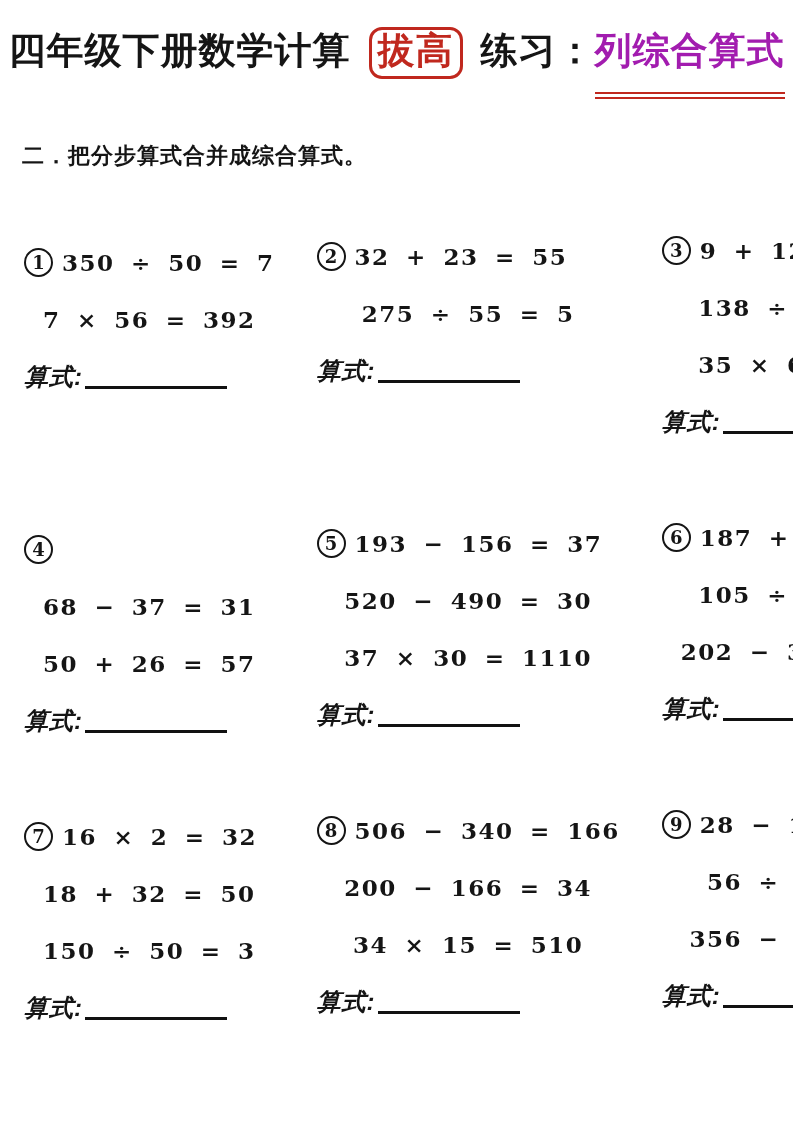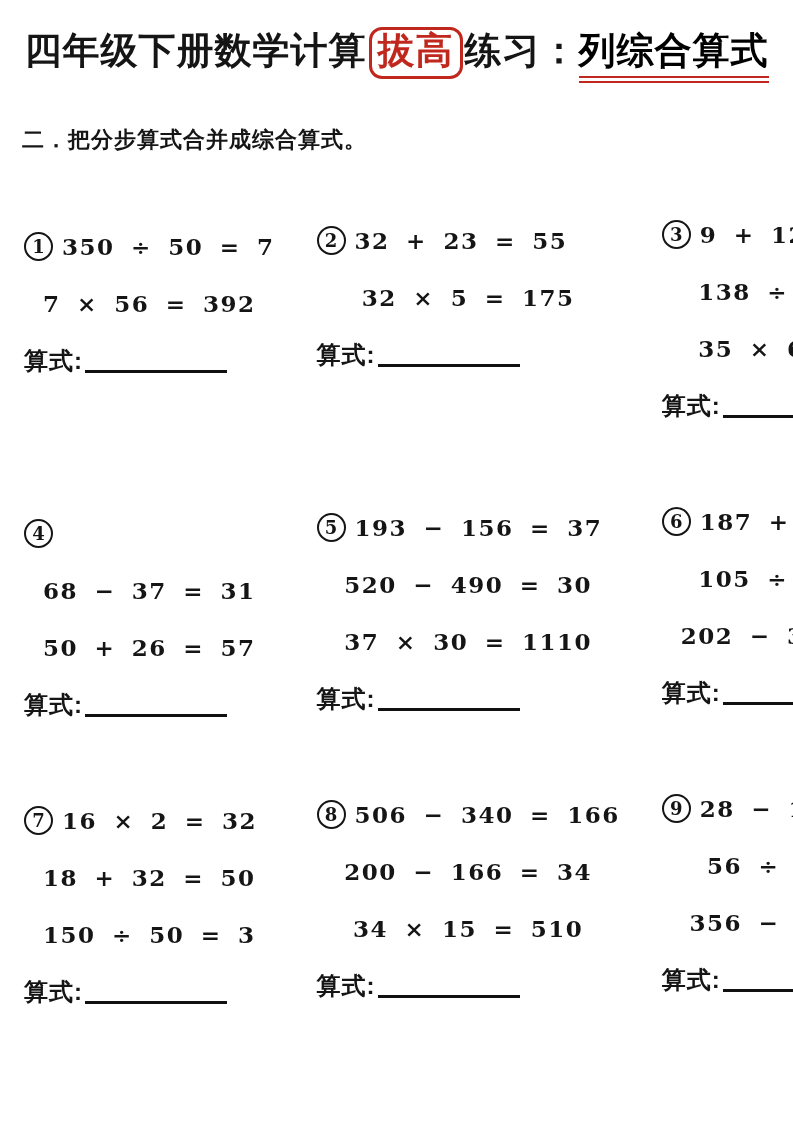--- a/index.html
+++ b/index.html
@@ -20,28 +20,28 @@
     font-weight: 700;
     letter-spacing: 1px;
     white-space: nowrap;
     line-height: 1.35;
   }
   .title .boxed {
     color: #c0281e;
     border: 3.5px solid #c0281e;
     border-radius: 13px;
     padding: 0 6px 3px 6px;
-    margin: 0 2px;
+    margin: 0 18px;
     display: inline-block;
     line-height: 1.15;
   }
   .title .dbl-underline {
-    color: #000000;
+    color: #a21caf;
     border-bottom: 7px double #c0281e;
-    padding-bottom: 4px;
+    padding-bottom: 20px;
     display: inline-block;
     line-height: 1.1;
   }
   
   .section-heading {
     margin: 42px 0 8px 22px;
     font-size: 22px;
     font-weight: 700;
     letter-spacing: 1px;
   }
@@ -85,20 +85,21 @@
     font-size: 23px;
     letter-spacing: 1.5px;
     word-spacing: 7px;
     white-space: nowrap;
     text-align: center;
   }
   .expr-row {
     margin-top: 30px;
     display: flex;
     align-items: flex-end;
+    font-style: italic;
   }
   .expr-label {
     font-size: 24px;
     font-weight: 700;
     letter-spacing: 1px;
     line-height: 1;
   }
   .expr-blank {
     display: inline-block;
     width: 142px;
@@ -129,21 +130,21 @@
       <span class="expr-blank"></span>
     </div>
   </div>
 
   <div class="problem">
     <div class="p-line p-first">
       <span class="circle-num">2</span>
       <span class="equation">32 + 23 = 55</span>
     </div>
     <div class="p-line p-mid">
-        <span class="equation">32 × 5 = 175</span>
+        <span class="equation">275 ÷ 55 = 5</span>
       </div>
     <div class="expr-row">
       <span class="expr-label">算式:</span>
       <span class="expr-blank"></span>
     </div>
   </div>
 
   <div class="problem">
     <div class="p-line p-first">
       <span class="circle-num">3</span>

